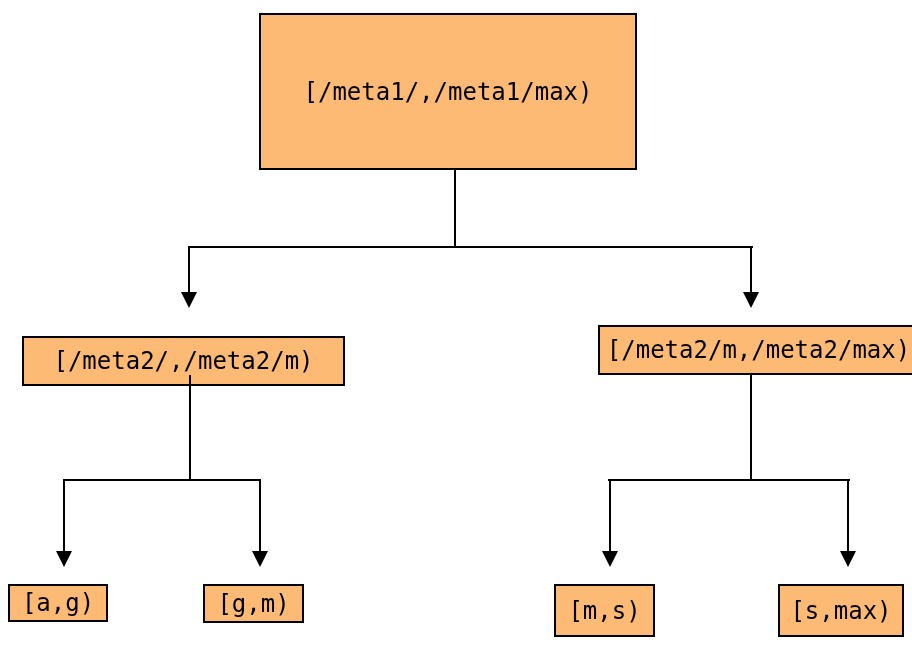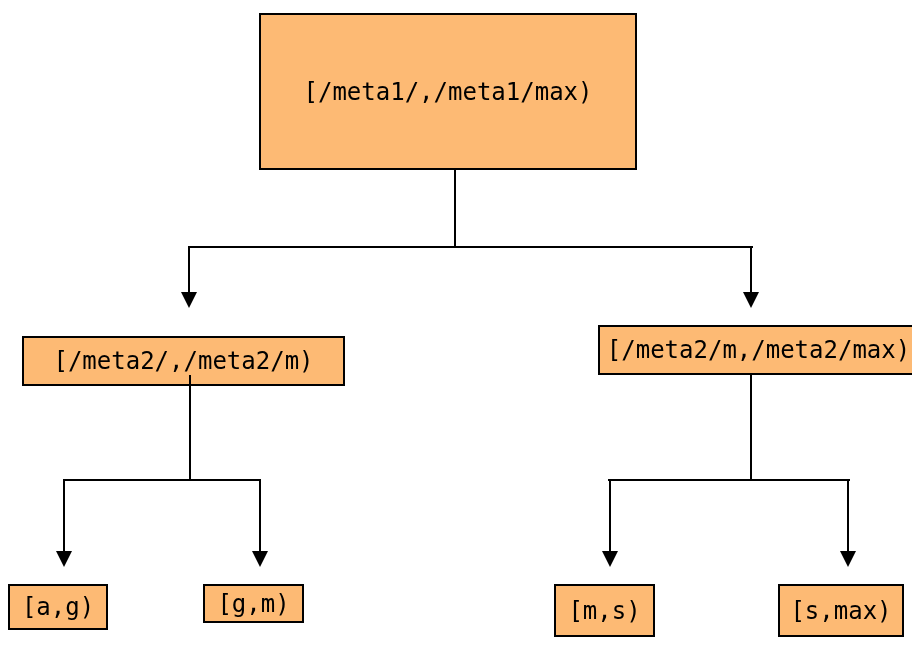--- a/index.html
+++ b/index.html
@@ -24,21 +24,21 @@
     display: flex;
     align-items: center;
     justify-content: center;
     font-size: 24px;
     white-space: nowrap;
     line-height: 1;
   }
   .node-root   { left: 259px; top: 13px;  width: 378px; height: 157px; }
   .node-l2l    { left: 22px;  top: 325px; width: 323px; height: 50px; margin-top: 11px;  }
   .node-l2r    { left: 582px; top: 325px; width: 321px; height: 50px; margin-left: 16px;  }
-  .node-leaf1  { left: 8px;   top: 584px; width: 100px; height: 46px;  }
+  .node-leaf1  { left: 8px;   top: 584px; width: 100px; height: 38px;  }
   .node-leaf2  { left: 203px; top: 584px; width: 101px; height: 39px;  }
   .node-leaf3  { left: 554px; top: 584px; width: 101px; height: 53px;  }
   .node-leaf4  { left: 778px; top: 584px; width: 126px; height: 53px;  }
 
   .line {
     position: absolute;
     background: #000000;
   }
   
   .rv1 { left: 454px; top: 170px; width: 2px;   height: 78px; }

